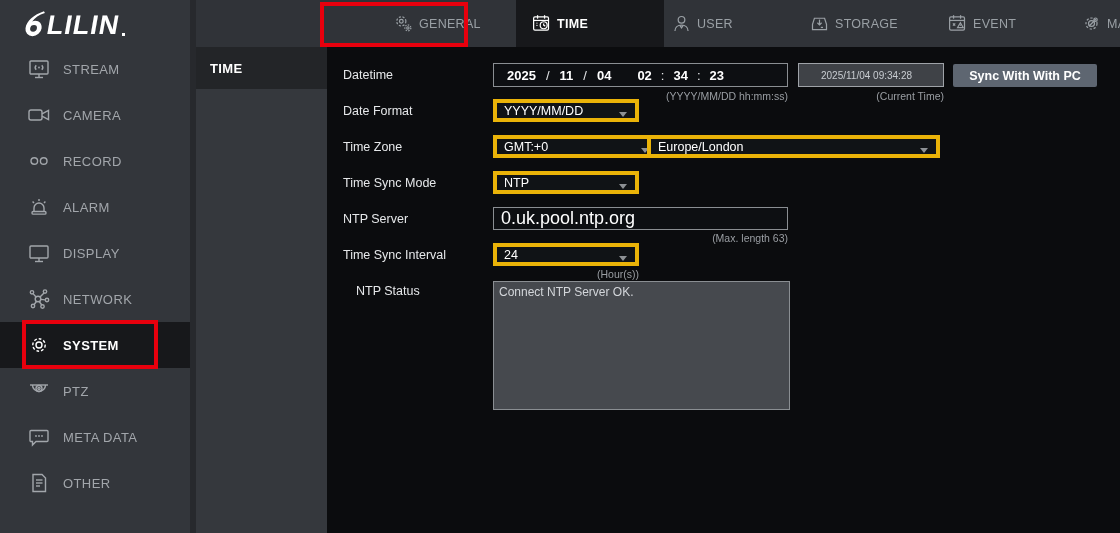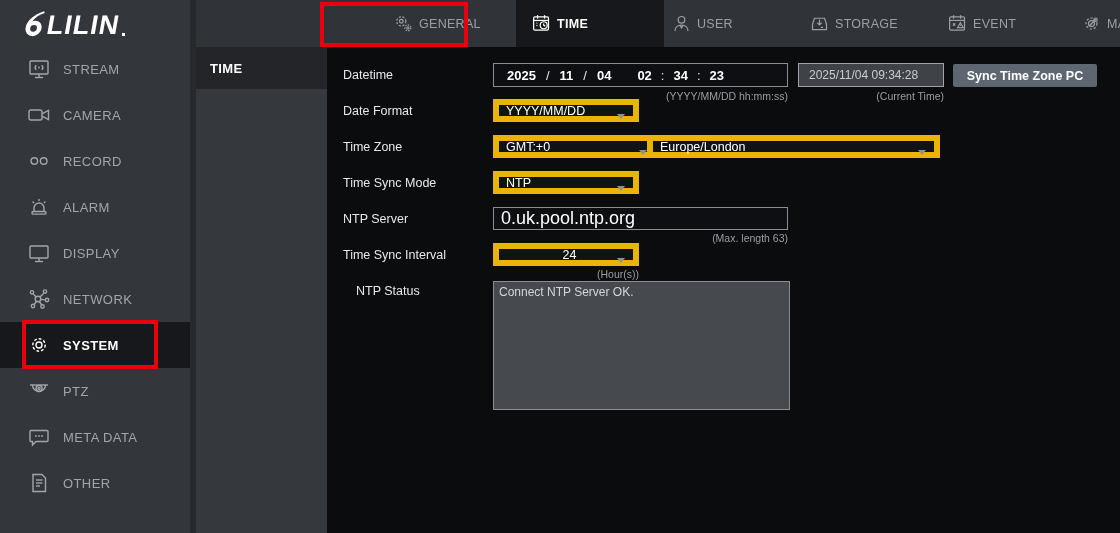--- a/index.html
+++ b/index.html
@@ -58,28 +58,28 @@
     display:flex;align-items:center;padding:0 13px;}
   .dt-box span{display:inline-block;}
   .dt-sep{margin:0 10px;color:#e6e8ea;font-weight:400;}
   .dt-gap{margin-left:26px;}
   .dt-tsep{margin:0 9px;color:#e6e8ea;font-weight:400;}
 
   .hint{position:absolute;color:#9a9ea3;font-size:10.5px;line-height:12px;}
   .hint-right{text-align:right;}
 
   .cur-time{position:absolute;left:471px;top:16px;width:146px;height:24px;box-sizing:border-box;
-    background:#3f4247;border:1px solid #9fa3a8;color:#c8ccd1;font-size:12px;
-    display:flex;align-items:center;padding-left:10px;}
+    background:#3f4247;border:1px solid #9fa3a8;color:#c8ccd1;font-size:10px;
+    display:flex;align-items:center;padding-left:22px;}
   .sync-btn{position:absolute;left:626px;top:17px;width:144px;height:23px;box-sizing:border-box;
     background:#5e6671;border:none;border-radius:2px;color:#fff;font-size:12.5px;font-weight:600;
     display:flex;align-items:center;justify-content:center;cursor:pointer;
     font-family:"Liberation Sans",sans-serif;}
 
-  .dd{position:absolute;height:23px;box-sizing:border-box;background:#101316;border:6px solid #eab308;
+  .dd{position:absolute;height:23px;box-sizing:border-box;background:#101316;border:4px solid #eab308;
     color:#fff;font-size:12.5px;display:flex;align-items:center;padding-left:7px;cursor:pointer;}
   .dd-arrow{position:absolute;right:8px;top:9px;width:0;height:0;
     border-left:4.5px solid transparent;border-right:4.5px solid transparent;border-top:5.5px solid #8d9195;}
 
   .txt-input{position:absolute;height:23px;box-sizing:border-box;background:#0d0f12;border:1px solid #8a8e92;
     color:#fff;font-size:18px;display:flex;align-items:center;padding-left:7px;}
 
   .status-box{position:absolute;left:166px;top:234px;width:297px;height:129px;box-sizing:border-box;
     background:#46494e;border:1px solid #8a8e92;color:#d3d6da;font-size:12px;padding:3px 5px;}
 </style>
@@ -289,21 +289,21 @@
       <span class="dt-tsep">:</span>
       <span>23</span>
     </div>
     <span class="hint hint-right" style="left:166px;top:43px;width:295px;">(YYYY/MM/DD hh:mm:ss)</span>
 
     <div class="cur-time">
       <span>2025/11/04 09:34:28</span>
     </div>
     <span class="hint hint-right" style="left:471px;top:43px;width:146px;">(Current Time)</span>
 
-    <button class="sync-btn">Sync Time Zone PC</button>
+    <button class="sync-btn">Sync With With PC</button>
 
     <div class="dd" style="left:166px;top:52px;width:146px;">
       <span>YYYY/MM/DD</span>
       <span class="dd-arrow"></span>
     </div>
 
     <div class="dd" style="left:166px;top:88px;width:168px;">
       <span>GMT:+0</span>
       <span class="dd-arrow"></span>
     </div>
@@ -315,21 +315,21 @@
     <div class="dd" style="left:166px;top:124px;width:146px;">
       <span>NTP</span>
       <span class="dd-arrow"></span>
     </div>
 
     <div class="txt-input" style="left:166px;top:160px;width:295px;">
       <span>0.uk.pool.ntp.org</span>
     </div>
     <span class="hint hint-right" style="left:166px;top:185px;width:295px;">(Max. length 63)</span>
 
-    <div class="dd" style="left:166px;top:196px;width:146px;justify-content:center;">
+    <div class="dd" style="left:166px;top:196px;width:146px;">
       <span>24</span>
       <span class="dd-arrow"></span>
     </div>
     <span class="hint hint-right" style="left:166px;top:221px;width:146px;">(Hour(s))</span>
 
     <div class="status-box">
       <span>Connect NTP Server OK.</span>
     </div>
 
   </main>

